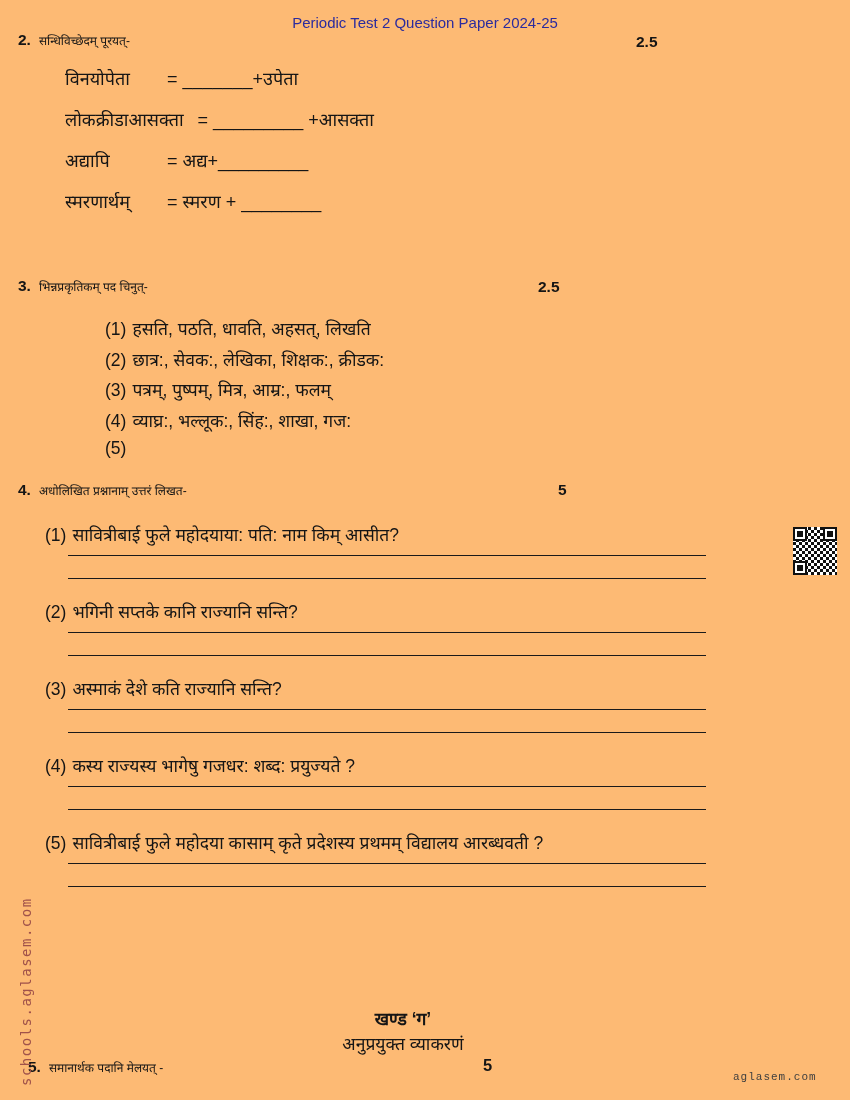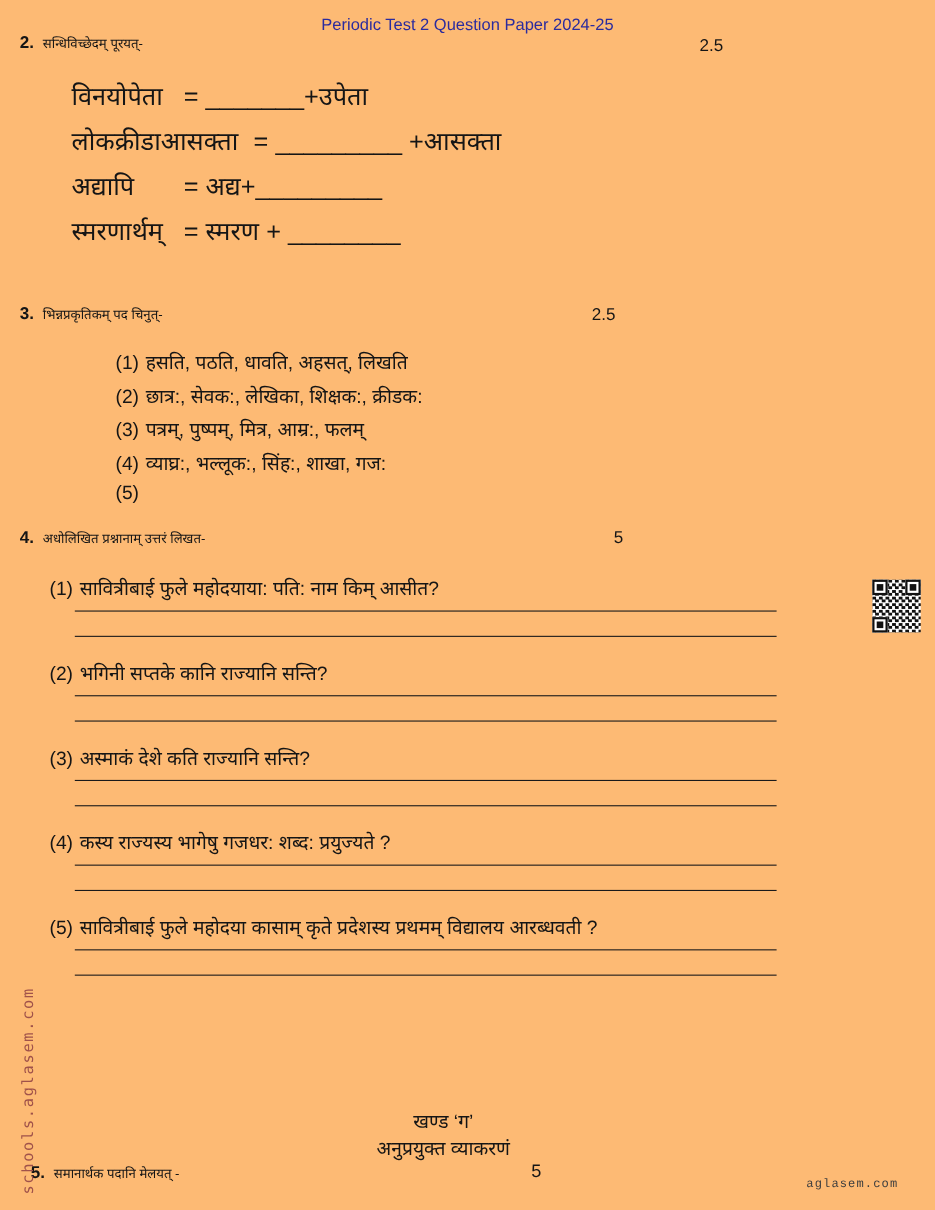--- a/index.html
+++ b/index.html
@@ -14,24 +14,24 @@
     font-family:"Liberation Sans", sans-serif;color:var(--c-ink);
     overflow:hidden;
   }
   
   .hdr{position:absolute;top:14px;left:0;width:850px;text-align:center;color:var(--c-blue);font-size:15px;}
   .hdr-brand{position:absolute;top:35px;left:0;width:850px;text-align:center;color:var(--c-blue);font-size:14.5px;}
   
   .qhead{position:absolute;display:flex;align-items:baseline;white-space:nowrap;}
   .qnum{font-weight:bold;font-size:15.5px;margin-right:8px;}
   .qtitle{font-size:12px;}
-  .marks{position:absolute;font-weight:normal;font-size:15.5px;}
+  .marks{position:absolute;font-weight:bold;font-size:15.5px;}
   
   .q2-items{position:absolute;left:65px;top:70px;}
-  .q2-item{display:flex;align-items:flex-start;height:20px;margin-bottom:21px;font-size:23px;white-space:nowrap;}
+  .q2-item{display:flex;align-items:flex-end;height:20px;margin-bottom:21px;font-size:18px;white-space:nowrap;}
   .q2-word{min-width:88px;margin-right:14px;}
   
   .q3-opts{position:absolute;left:105px;top:316px;}
   .q3-opt{height:30.5px;font-size:17.5px;white-space:nowrap;display:flex;align-items:baseline;}
   .opt-num{margin-right:6px;}
   
   .q4-subs{position:absolute;left:45px;top:522px;width:661px;}
   .q4-sub{height:77px;}
   .q4-q{height:33px;font-size:17.5px;white-space:nowrap;display:flex;align-items:baseline;}
   .ansline{border-top:1.6px solid #1a1a1a;margin-left:23px;height:0;}
@@ -41,21 +41,21 @@
   .qr{
     position:absolute;left:793px;top:527px;width:44px;height:48px;
     background:conic-gradient(#111 25%, #fff 0 50%, #111 0 75%, #fff 0) 0 0/6px 6px;
   }
   .qr .f{position:absolute;width:14px;height:14px;border:2.5px solid #111;background:#fff;box-sizing:border-box;}
   .qr .f::after{content:"";position:absolute;inset:2px;background:#111;}
   .qr .f.tl{left:0;top:0;}
   .qr .f.tr{right:0;top:0;}
   .qr .f.bl{left:0;bottom:0;}
   
-  .section-title{position:absolute;top:1006px;left:0;width:806px;text-align:center;font-size:17.5px;}
+  .section-title{position:absolute;top:1006px;left:0;width:806px;text-align:center;font-size:17.5px;font-weight:bold;}
   .section-subtitle{position:absolute;top:1031px;left:0;width:806px;text-align:center;font-size:17.5px;}
   
   .wm-left{
     position:absolute;left:18px;top:1086px;transform:rotate(-90deg);transform-origin:0 0;
     font-family:"DejaVu Sans Mono", monospace;font-size:14px;letter-spacing:1.5px;color:var(--c-red);
     white-space:nowrap;
   }
   .wm-br{
     position:absolute;left:733px;top:1071px;
     font-family:Liberation Mono, monospace;font-size:11px;letter-spacing:1px;color:var(--c-gray);

